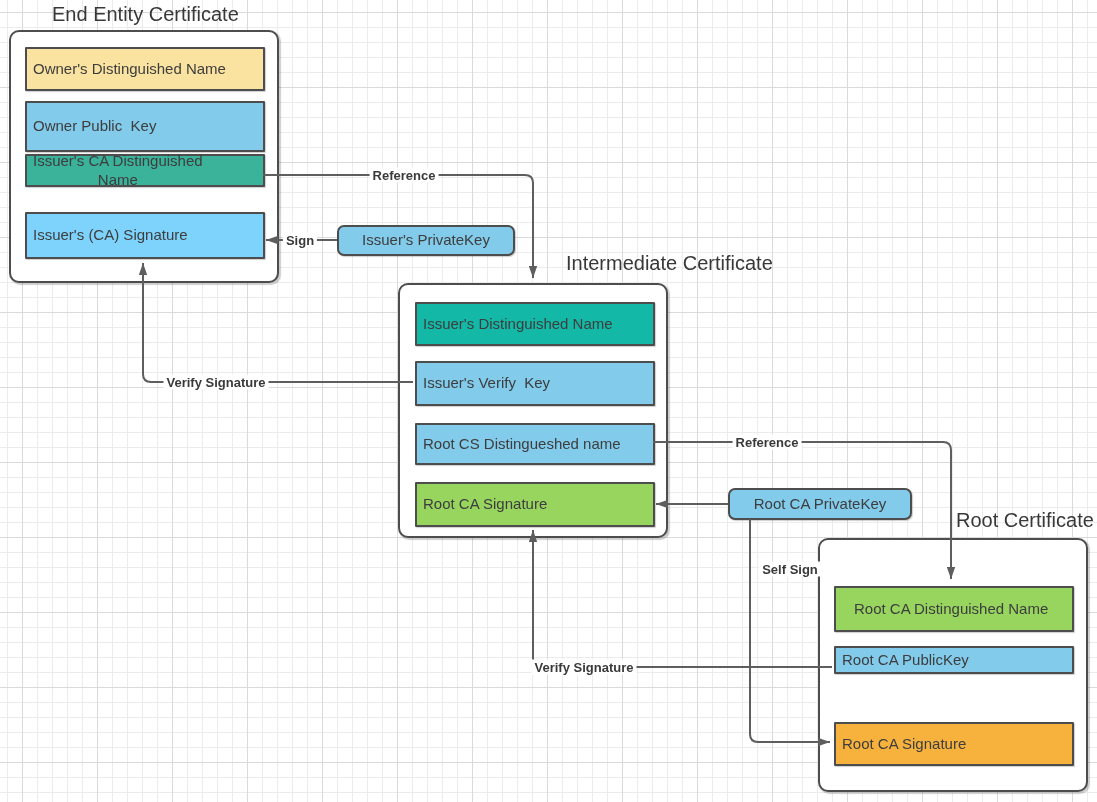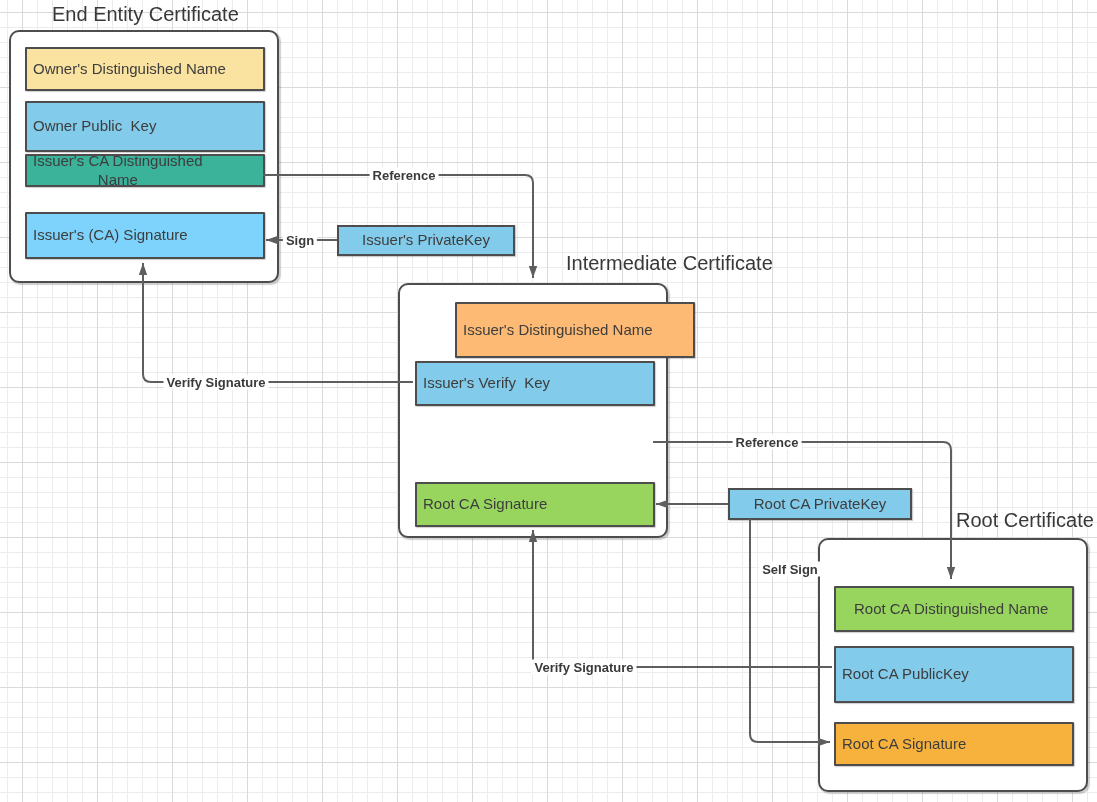--- a/index.html
+++ b/index.html
@@ -29,21 +29,21 @@
   .node{
     position:absolute;width:240px;border:2px solid var(--border);border-radius:1px;
     display:flex;align-items:center;text-align:center;
     box-shadow:1px 1px 1px rgba(60,60,60,.25);
   }
   .node-label{
     font-size:15px;color:var(--text);white-space:pre-wrap;line-height:1.25;
     padding:0 6px;
   }
   .key-node{
-    position:absolute;border:2px solid var(--border);border-radius:0;
+    position:absolute;border:2px solid var(--border);border-radius:7px;
     display:flex;align-items:center;justify-content:center;text-align:right;
     box-shadow:1px 1px 1px rgba(60,60,60,.25);
   }
   .conn-layer{position:absolute;left:0;top:0;pointer-events:none;}
   .conn-layer path{stroke:var(--line);stroke-width:2;fill:none;}
   .conn-label{
     position:absolute;transform:translate(-50%,-50%);
     font-size:13px;font-weight:bold;color:#3A3A3A;background:#fff;
     padding:0 3px;white-space:nowrap;line-height:15px;
   }
@@ -67,36 +67,39 @@
     <div class="node" style="left: 14px; top: 122px; height: 33px; background: rgb(59, 178, 154);">
       <span class="node-label">Issuer's CA Distinguished
 Name</span>
     </div>
     <div class="node" style="left: 14px; top: 180px; height: 47px; background: #7dd3fc;">
       <span class="node-label">Issuer's (CA) Signature</span>
     </div>
   </div>
 
   <div class="group" style="left:398px;top:283px;width:270px;height:255px">
-    <div class="node" style="left: 15px; top: 17px; height: 56px; background: #fdba74; margin-left: 40px;">
+    <div class="node" style="left: 15px; top: 17px; height: 44px; background: #14b8a6;">
       <span class="node-label">Issuer's Distinguished Name</span>
     </div>
     <div class="node" style="left: 15px; top: 76px; height: 45px; background: rgb(130, 203, 235);">
       <span class="node-label">Issuer's Verify  Key</span>
+    </div>
+    <div class="node" style="left: 15px; top: 138px; height: 42px; background: rgb(130, 203, 235);">
+      <span class="node-label">Root CS Distingueshed name</span>
     </div>
     <div class="node" style="left: 15px; top: 197px; height: 45px; background: rgb(151, 213, 95);">
       <span class="node-label">Root CA Signature</span>
     </div>
   </div>
 
   <div class="group" style="left:818px;top:538px;width:270px;height:254px">
     <div class="node" style="left: 14px; top: 46px; height: 46px; background: rgb(151, 213, 95); padding-left: 12px;">
       <span class="node-label">Root CA Distinguished Name</span>
     </div>
-    <div class="node" style="left: 14px; top: 106px; height: 57px; background: rgb(130, 203, 235);">
+    <div class="node" style="left: 14px; top: 106px; height: 28px; background: rgb(130, 203, 235);">
       <span class="node-label">Root CA PublicKey</span>
     </div>
     <div class="node" style="left: 14px; top: 182px; height: 44px; background: rgb(247, 178, 62);">
       <span class="node-label">Root CA Signature</span>
     </div>
   </div>
 
   <div class="key-node" style="left: 337px; top: 225px; width: 178px; height: 31px; background: rgb(130, 203, 235);">
     <span class="node-label">Issuer's PrivateKey</span>
   </div>

